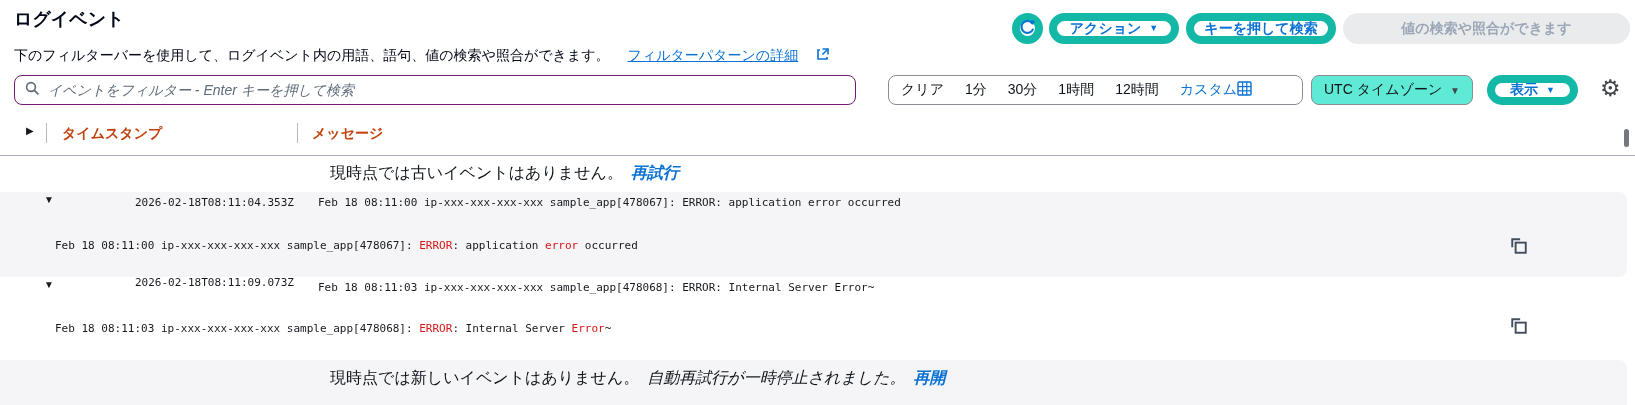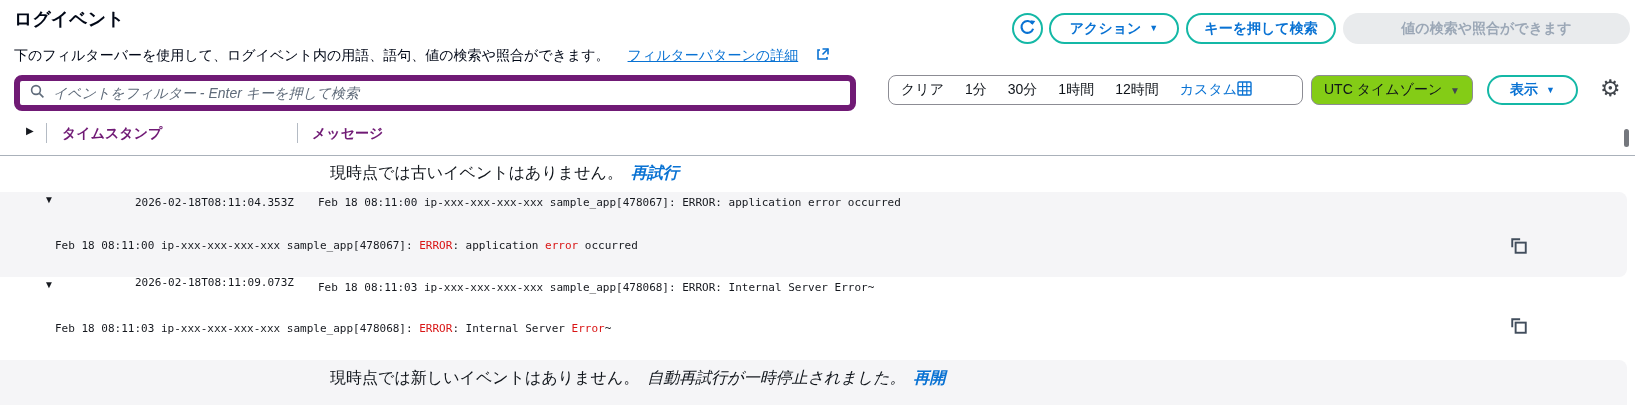--- a/index.html
+++ b/index.html
@@ -9,51 +9,51 @@
   .abs { position:absolute; }
 
   
   .page-title { left:14px; top:7px; font-size:18px; font-weight:700; color:#000716; }
   .page-desc { left:14px; top:47px; font-size:14px; color:#000716; display:flex; align-items:center; gap:18px; white-space:nowrap; }
   .link { color:#0972d3; text-decoration:underline; cursor:pointer; }
   .ext-icon { display:inline-block; vertical-align:middle; }
 
   
   .btn { display:flex; align-items:center; justify-content:center; gap:8px; height:31px;
-         border:2px solid #14b8a6; border-radius:17px; background:#fff; color:#0972d3;
+         border:8px solid #14b8a6; border-radius:17px; background:#fff; color:#0972d3;
          font-size:14px; font-weight:700; cursor:pointer; white-space:nowrap; }
   .btn .caret { font-size:9px; line-height:1; }
   .btn-refresh { left:1012px; top:13px; width:31px; height:31px; border-radius:50%; padding:0; }
   .btn-actions { left:1049px; top:13px; width:130px; }
   .btn-tailing { left:1186px; top:13px; width:150px; }
   .btn-disabled { left:1343px; top:13px; width:287px; border:none; background:#e9ebed; color:#9ba7b6; cursor:default; }
 
   
-  .filter-box { left:14px; top:75px; width:842px; height:30px; border:6px solid #701a75; border-radius:8px;
+  .filter-box { left:14px; top:75px; width:842px; height:30px; border:1px solid #701a75; border-radius:8px;
                 display:flex; align-items:center; padding:12px 10px; gap:8px; background:#fff; }
   .filter-box input { border:none; outline:none; flex:1; font-size:14px; font-style:italic; color:#0f141a;
                       font-family:"Liberation Sans", sans-serif; background:transparent; }
   .filter-box input::placeholder { color:#5f6b7a; font-style:italic; opacity:1; }
 
   .range-box { left:888px; top:75px; width:415px; height:30px; border:1px solid #8c8c94; border-radius:8px;
                display:flex; align-items:center; padding:0 12px; gap:21px; font-size:14px; background:#fff; }
   .range-item { cursor:pointer; color:#0f141a; white-space:nowrap; }
   .range-custom { display:flex; align-items:center; color:#0972d3; cursor:pointer; }
 
   .tz-box { left:1311px; top:75px; width:162px; height:30px; border:1px solid #8c8c94; border-radius:8px;
             display:flex; align-items:center; justify-content:space-between; padding:0 12px; font-size:14px;
-            background:#84cc16; cursor:pointer; white-space:nowrap; }
+            background:#5eead4; cursor:pointer; white-space:nowrap; }
   .tz-box .caret { font-size:10px; color:#424650; }
   .btn-display { left:1487px; top:75px; width:91px; height:30px; }
   .gear { left:1600px; top:74px; font-size:23px; color:#42474d; cursor:pointer; line-height:1.3; }
 
   
   .hdr-caret { left:26px; top:125px; font-size:10px; color:#16191f; cursor:pointer; }
   .vdiv { width:1px; height:20px; background:#b4bbc4; top:123px; }
-  .col-label { top:125px; font-size:14px; font-weight:700; color:#701a75; }
+  .col-label { top:125px; font-size:14px; font-weight:700; color:#c2410c; }
   .hdr-border { left:0; top:155px; width:1635px; height:1px; background:#aab1ba; }
 
   
   .status-line { font-size:16px; color:#0f141a; white-space:nowrap; display:flex; gap:8px; align-items:baseline; }
   .status-link { color:#0972d3; font-style:italic; font-weight:700; cursor:pointer; }
   .italic { font-style:italic; }
 
   .stripe { background:#f5f5f7; border-radius:0 8px 8px 0; }
   .group1 { left:0; top:192px; width:1627px; height:85px; }
   .status2-bar { left:0; top:360px; width:1627px; height:45px; border-radius:0 8px 0 0; }

